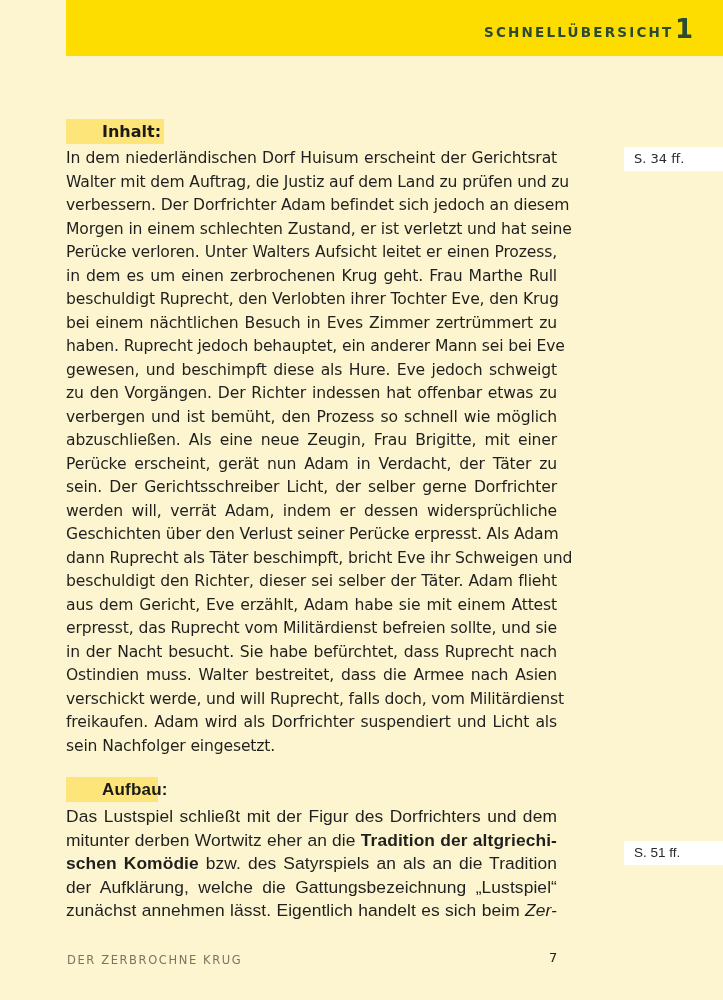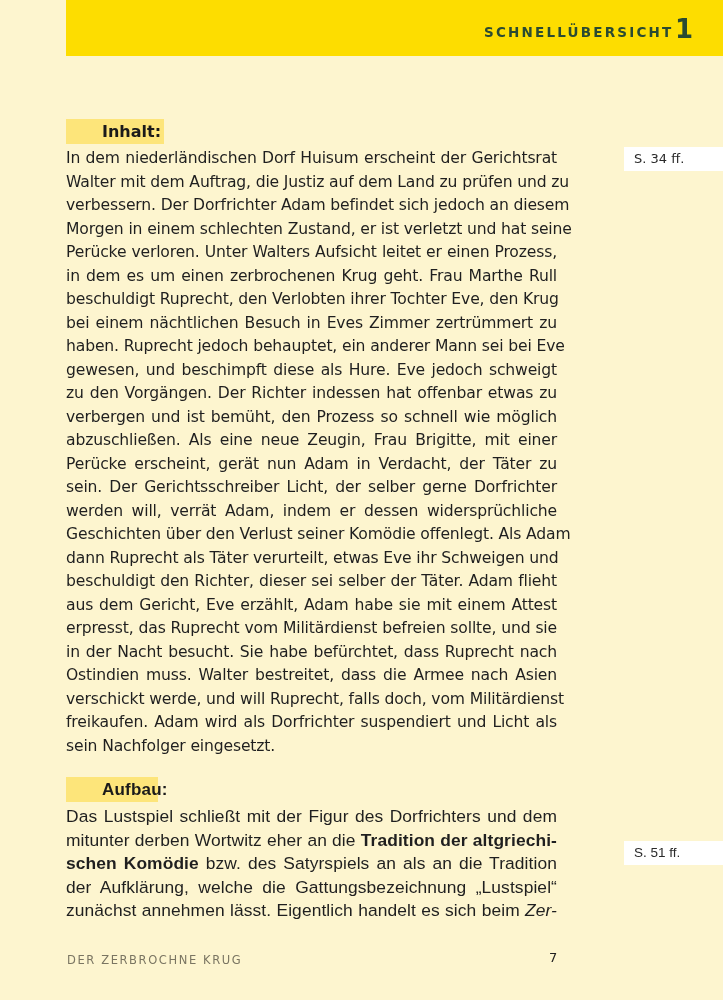--- a/index.html
+++ b/index.html
@@ -81,22 +81,22 @@
   <span class="line">beschuldigt Ruprecht, den Verlobten ihrer Tochter Eve, den Krug</span>
   <span class="line">bei einem nächtlichen Besuch in Eves Zimmer zertrümmert zu</span>
   <span class="line">haben. Ruprecht jedoch behauptet, ein anderer Mann sei bei Eve</span>
   <span class="line">gewesen, und beschimpft diese als Hure. Eve jedoch schweigt</span>
   <span class="line">zu den Vorgängen. Der Richter indessen hat offenbar etwas zu</span>
   <span class="line">verbergen und ist bemüht, den Prozess so schnell wie möglich</span>
   <span class="line">abzuschließen. Als eine neue Zeugin, Frau Brigitte, mit einer</span>
   <span class="line">Perücke erscheint, gerät nun Adam in Verdacht, der Täter zu</span>
   <span class="line">sein. Der Gerichtsschreiber Licht, der selber gerne Dorfrichter</span>
   <span class="line">werden will, verrät Adam, indem er dessen widersprüchliche</span>
-  <span class="line">Geschichten über den Verlust seiner Komödie offenlegt. Als Adam</span>
-  <span class="line">dann Ruprecht als Täter verurteilt, etwas Eve ihr Schweigen und</span>
+  <span class="line">Geschichten über den Verlust seiner Perücke erpresst. Als Adam</span>
+  <span class="line">dann Ruprecht als Täter beschimpft, bricht Eve ihr Schweigen und</span>
   <span class="line">beschuldigt den Richter, dieser sei selber der Täter. Adam flieht</span>
   <span class="line">aus dem Gericht, Eve erzählt, Adam habe sie mit einem Attest</span>
   <span class="line">erpresst, das Ruprecht vom Militärdienst befreien sollte, und sie</span>
   <span class="line">in der Nacht besucht. Sie habe befürchtet, dass Ruprecht nach</span>
   <span class="line">Ostindien muss. Walter bestreitet, dass die Armee nach Asien</span>
   <span class="line">verschickt werde, und will Ruprecht, falls doch, vom Militärdienst</span>
   <span class="line">freikaufen. Adam wird als Dorfrichter suspendiert und Licht als</span>
   <span class="line last">sein Nachfolger eingesetzt.</span>
 </div>
 

